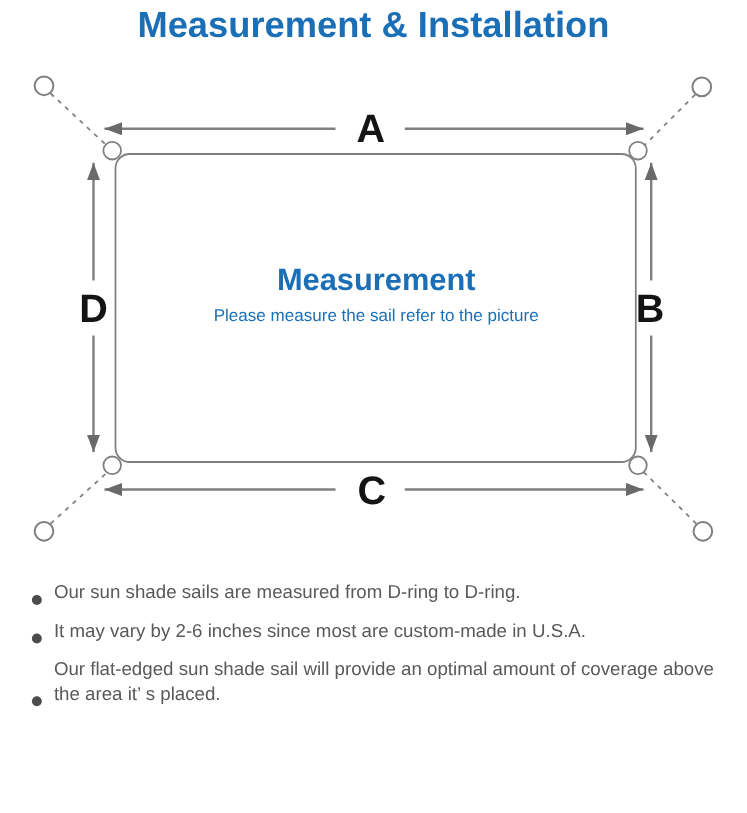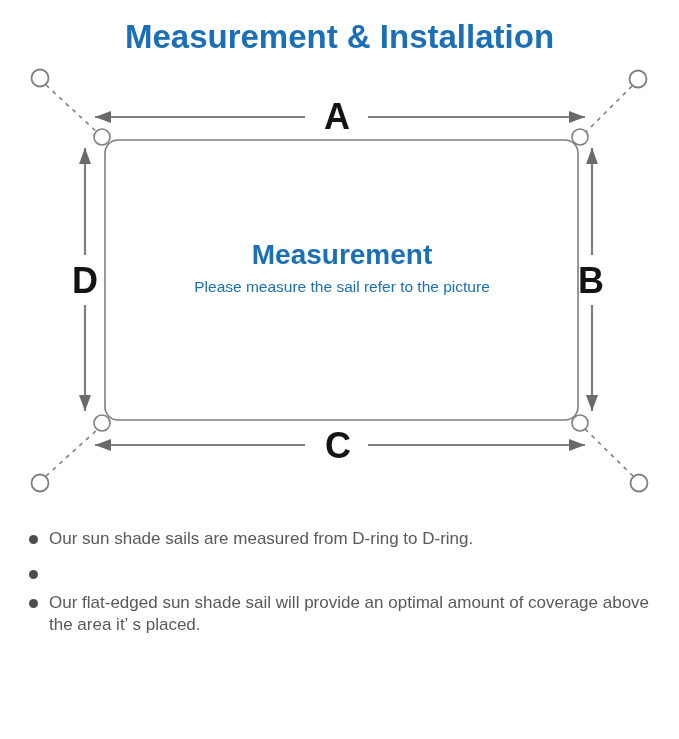--- a/index.html
+++ b/index.html
@@ -17,21 +17,21 @@
     background:var(--background);
     font-family:"Liberation Sans", sans-serif;
     overflow:hidden;position:relative;
   }
   .title{
     position:absolute;top:0;left:0;width:679px;
     text-align:center;
     font-size:33px;font-weight:bold;
     color:var(--accent);
     letter-spacing:0px;
-    margin:0;padding-top:18px;
+    margin:0;padding-top:4px;
   }
   .diagram{
     position:absolute;top:50px;left:0;
     width:679px;height:470px;display:block;
   }
   .shaft{stroke:var(--line);stroke-width:2.2;fill:none;}
   .ah{fill:var(--arrow);stroke:none;}
   .sail{fill:#ffffff;stroke:var(--line);stroke-width:1.6;}
   .ring{fill:#ffffff;stroke:var(--line);stroke-width:1.8;}
   .bump{fill:#ffffff;stroke:var(--line);stroke-width:1.6;}
@@ -49,21 +49,21 @@
   .center-sub{
     font-family:"Liberation Sans", sans-serif;
     font-size:15.5px;fill:var(--accent);
     text-anchor:middle;
   }
   .notes{
     position:absolute;top:528px;left:27px;width:640px;
     margin:0;padding:0;list-style:none;
   }
   .notes li{
-    display:flex;align-items:flex-start;
+    display:flex;align-items:flex-end;
     margin-bottom:13px;
   }
   .note-bullet{
     flex:0 0 auto;
     width:9px;height:9px;border-radius:50%;
     background:var(--bullet);
     margin:7px 11px 0 2px;
   }
   .note-text{
     font-size:17px;line-height:22px;color:var(--text);
@@ -118,18 +118,19 @@
   <text class="center-sub" x="342" y="242">Please measure the sail refer to the picture</text>
 </svg>
 
 <ul class="notes">
   <li>
     <span class="note-bullet"></span>
     <span class="note-text">Our sun shade sails are measured from D-ring to D-ring.</span>
   </li>
   <li>
     <span class="note-bullet"></span>
+    <span class="note-text">It may vary by 2-6 inches since most are custom-made in U.S.A.</span>
   </li>
   <li>
     <span class="note-bullet"></span>
     <span class="note-text">Our flat-edged sun shade sail will provide an optimal amount of coverage above the area it’ s placed.</span>
   </li>
 </ul>
 
 </body></html>

